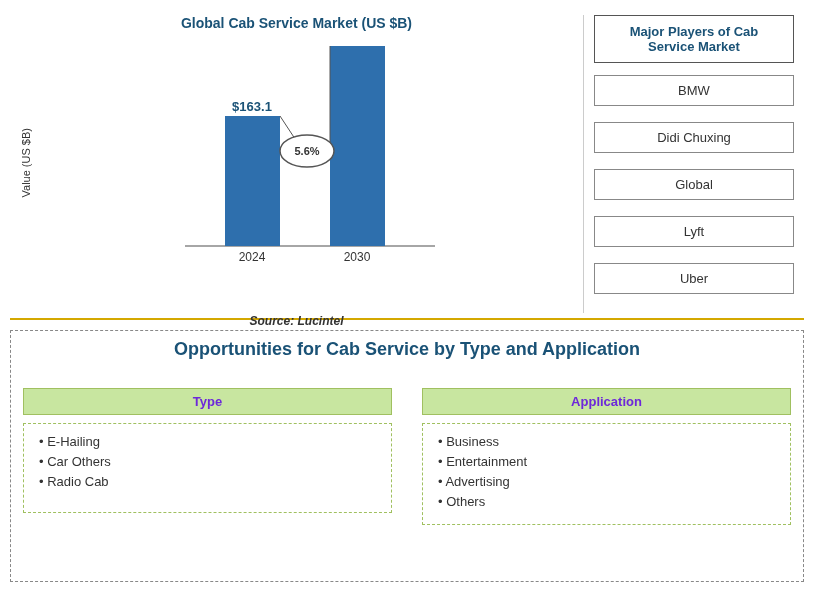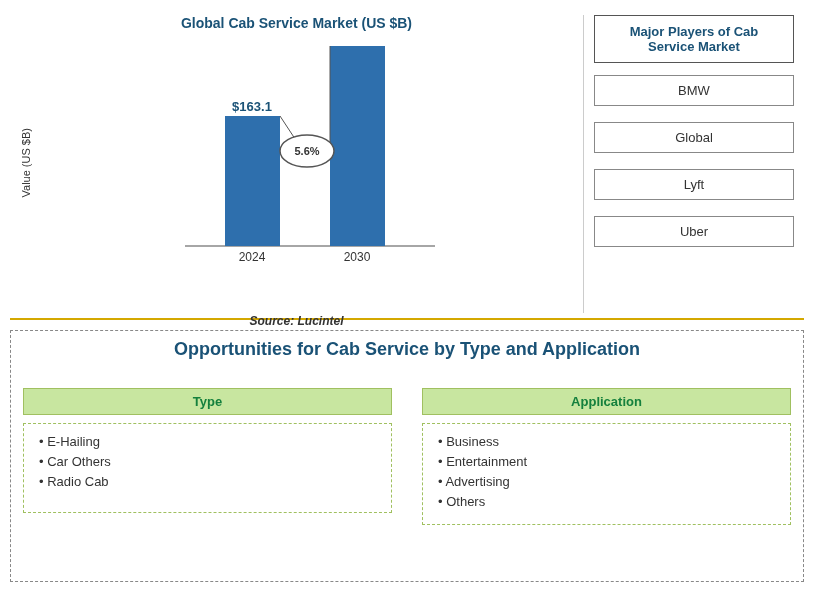--- a/index.html
+++ b/index.html
@@ -122,21 +122,21 @@
       flex: 1;
     }
 
     .category-header {
       background-color: #c8e6a0;
       border: 1px solid #a0c060;
       text-align: center;
       padding: 5px 10px;
       font-size: 13px;
       font-weight: bold;
-      color: #15803d;
+      color: #6d28d9;
       margin-bottom: 8px;
     }
 
     .category-items {
       border: 1.5px dashed #a0c060;
       padding: 10px 15px;
       min-height: 90px;
     }
 
     .category-item {
@@ -190,20 +190,21 @@
       </div>
 
       <div class="source-text">Source: Lucintel</div>
     </div>
 
     <div style="width:1px; background:#ccc; margin: 5px 0;"></div>
 
     <div class="right-panel">
       <div class="players-title-box">Major Players of Cab Service Market</div>
       <div class="player-item">BMW</div>
+      <div class="player-item">Didi Chuxing</div>
       <div class="player-item">Global</div>
       <div class="player-item">Lyft</div>
       <div class="player-item">Uber</div>
     </div>
 
   </div>
 
   <div class="bottom-section">
     <div class="bottom-title">Opportunities for Cab Service by Type and Application</div>
     <div class="bottom-content">

